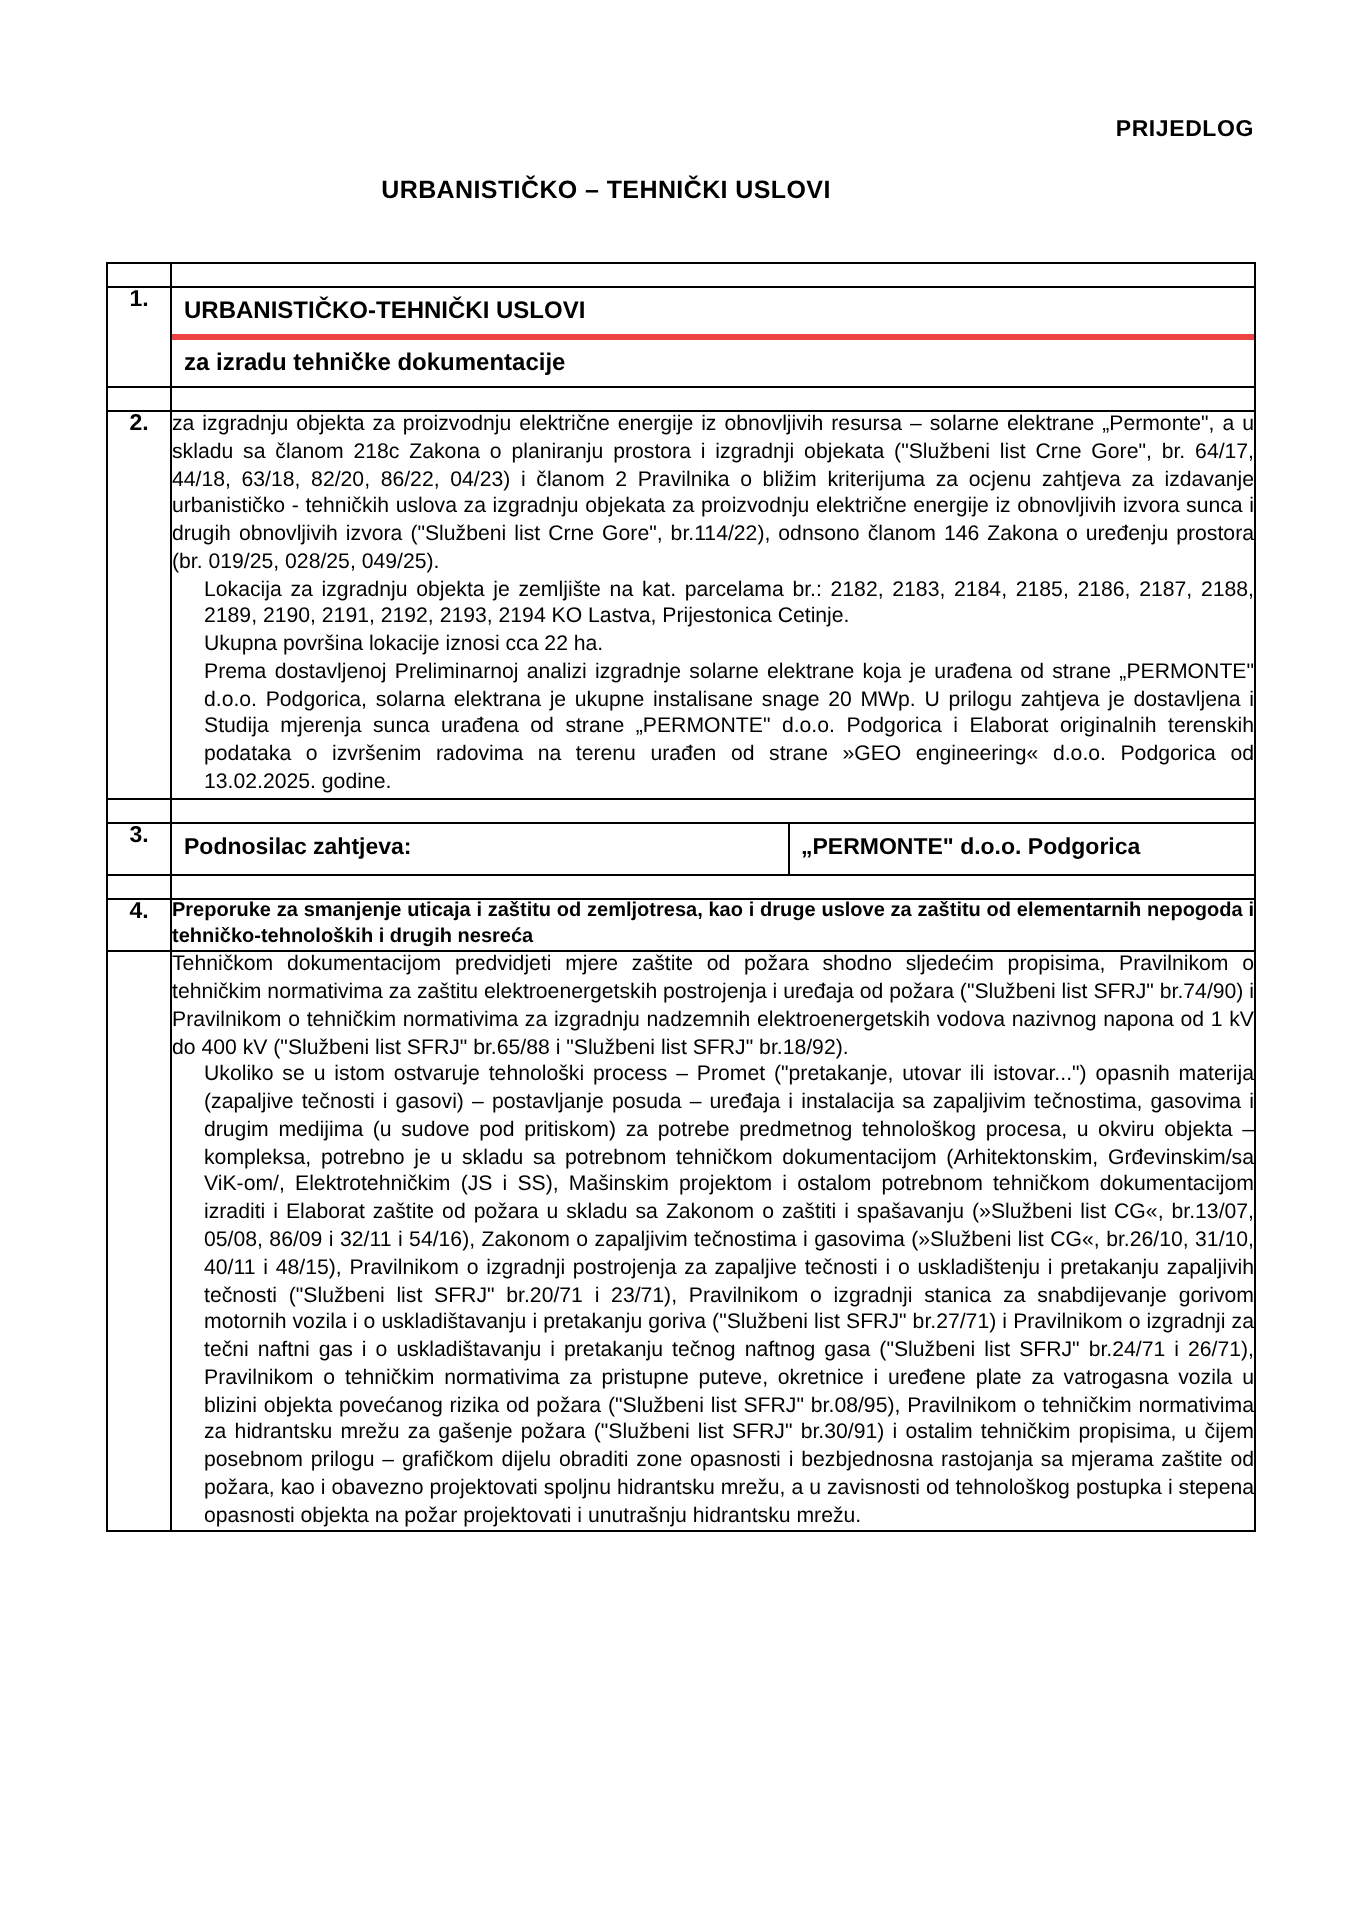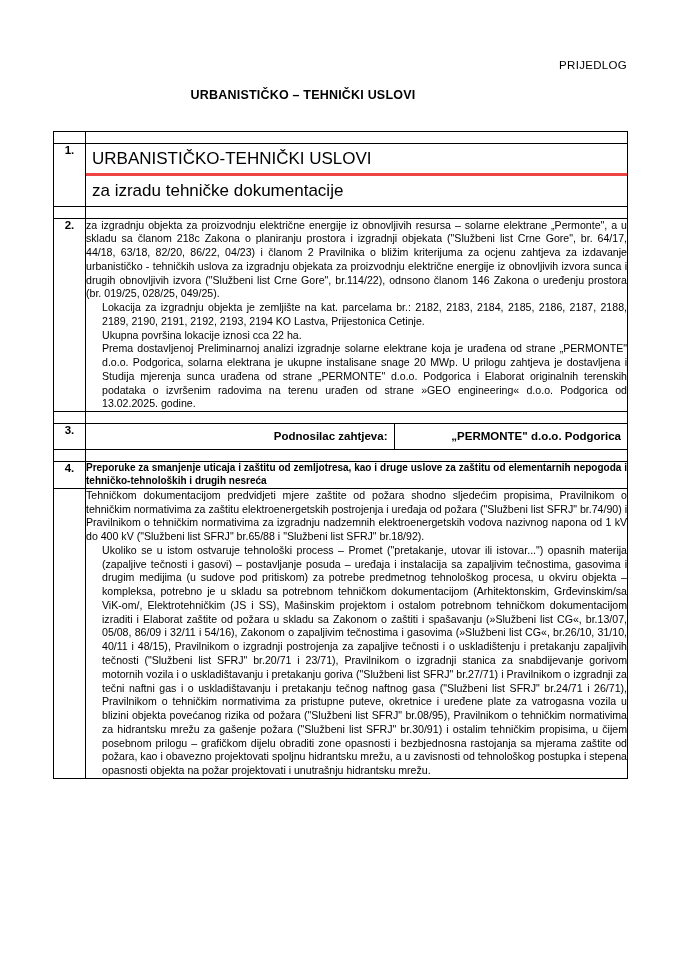--- a/index.html
+++ b/index.html
@@ -22,21 +22,21 @@
     height: 960px;
     box-sizing: border-box;
   }
 
   
   .doc-label {
     position: absolute;
     top: 59px;
     right: 52px;
     font-size: 11.5px;
-    font-weight: normal;
+    font-weight: bold;
     letter-spacing: 0.3px;
   }
   .doc-title {
     position: absolute;
     top: 88px;
     left: 0;
     width: 582px;
     text-align: center;
     font-size: 12.5px;
     font-weight: bold;
@@ -77,22 +77,22 @@
   tr.spacer td {
     height: 11px;
     padding: 0;
   }
   tr.spacer td.num-cell { border-right: 1px solid #000; }
 
   
   .stack { padding: 0; }
   .stack > div {
     padding: 4px 5px 4px 6px;
-    font-size: 17px;
-    font-weight: normal;
+    font-size: 12px;
+    font-weight: bold;
     line-height: 1.25;
   }
   .stack > div + div {
     border-top: 3px solid #ef4444;
   }
 
   
   p.par {
     margin: 0;
     font-size: 10.6px;
@@ -118,21 +118,20 @@
     width: 100%;
     table-layout: fixed;
   }
   .split-left, .split-right {
     display: table-cell;
     vertical-align: middle;
     font-size: 11.5px;
     font-weight: bold;
     padding: 6px 6px 7px 6px;
     box-sizing: border-box;
-    text-align: right;
   }
   .split-left { width: 308px; }
   .split-right {
     border-left: 1px solid #000000;
   }
   td.no-pad { padding: 0; }
 </style>
 </head>
 <body>
 

